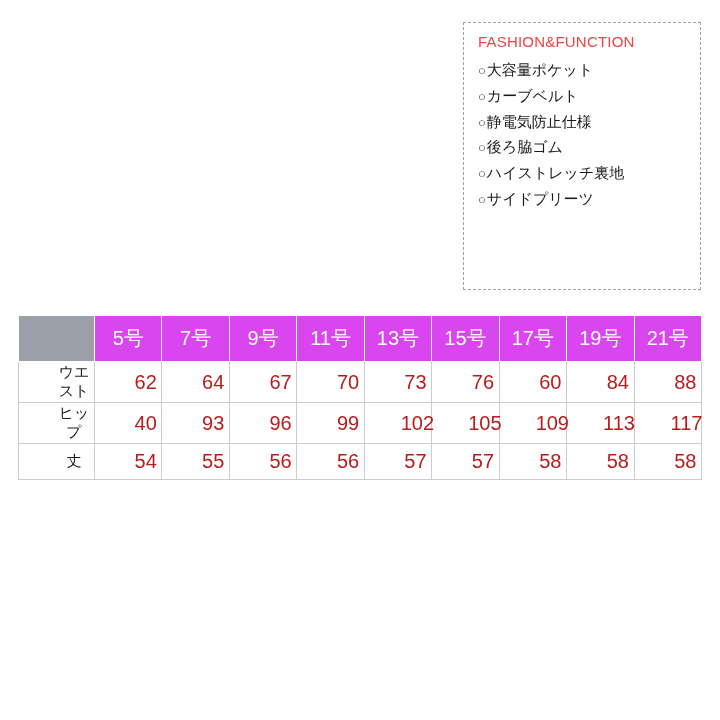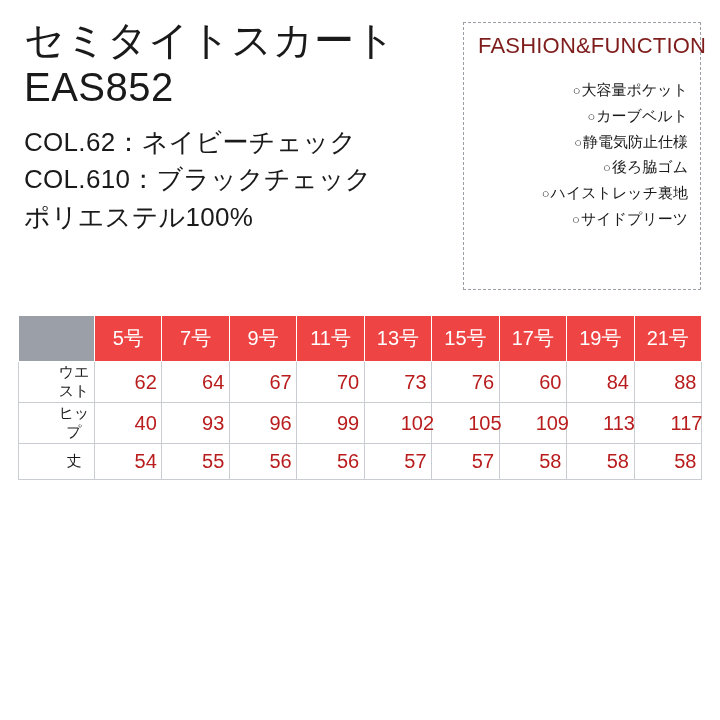--- a/index.html
+++ b/index.html
@@ -56,36 +56,35 @@
   .feature-panel {
     position: absolute;
     left: 463px;
     top: 22px;
     width: 238px;
     height: 268px;
     border: 1px dashed #9aa0a6;
     padding: 10px 12px 8px 14px;
   }
   .feature-title {
-    font-size: 22px;
-    color: #7f1d1d;
+    font-size: 15px;
+    color: #ef4444;
     letter-spacing: 0.2px;
-    margin-bottom: 18px;
+    margin-bottom: 7px;
   }
   .feature-list {
     list-style: none;
     margin: 0;
     padding: 0;
   }
   .feature-item {
     font-size: 15px;
     line-height: 1.72;
     color: #1a1a1a;
     white-space: nowrap;
-    text-align: right;
   }
   .feature-bullet {
     font-size: 13px;
     margin-right: 1px;
   }
 
   
   .size-table-wrap {
     position: absolute;
     left: 18px;
@@ -98,21 +97,21 @@
     table-layout: fixed;
   }
   table.size-table td, table.size-table th {
     border: 1px solid #ffffff;
     text-align: center;
     vertical-align: middle;
     font-weight: 400;
     color: #b91c1c;
   }
   table.size-table thead th {
-    background: #ef4444;
+    background: #d946ef;
     color: #ffffff;
     height: 46px;
     font-size: 20px;
     border-color: #ffffff;
   }
   table.size-table thead th.corner {
     background: #9ba0a8;
   }
   table.size-table tbody td {
     background: #ffffff;
@@ -126,29 +125,20 @@
     font-size: 15px;
     color: #1a1a1a;
   }
   col.first { width: 76px; }
 </style>
 </head>
 <body>
 
 <div class="page">
 
-  <div class="title-block">
-    <div class="product-name">セミタイトスカート</div>
-    <div class="product-code">EAS852</div>
-    <div class="spec-lines">
-      <div class="spec-line">COL.62：ネイビーチェック</div>
-      <div class="spec-line">COL.610：ブラックチェック</div>
-      <div class="spec-line">ポリエステル100%</div>
-    </div>
-  </div>
 
   <div class="feature-panel">
     <div class="feature-title">FASHION&amp;FUNCTION</div>
     <ul class="feature-list">
       <li class="feature-item">
         <span class="feature-bullet">○</span><span>大容量ポケット</span>
       </li>
       <li class="feature-item">
         <span class="feature-bullet">○</span><span>カーブベルト</span>
       </li>

